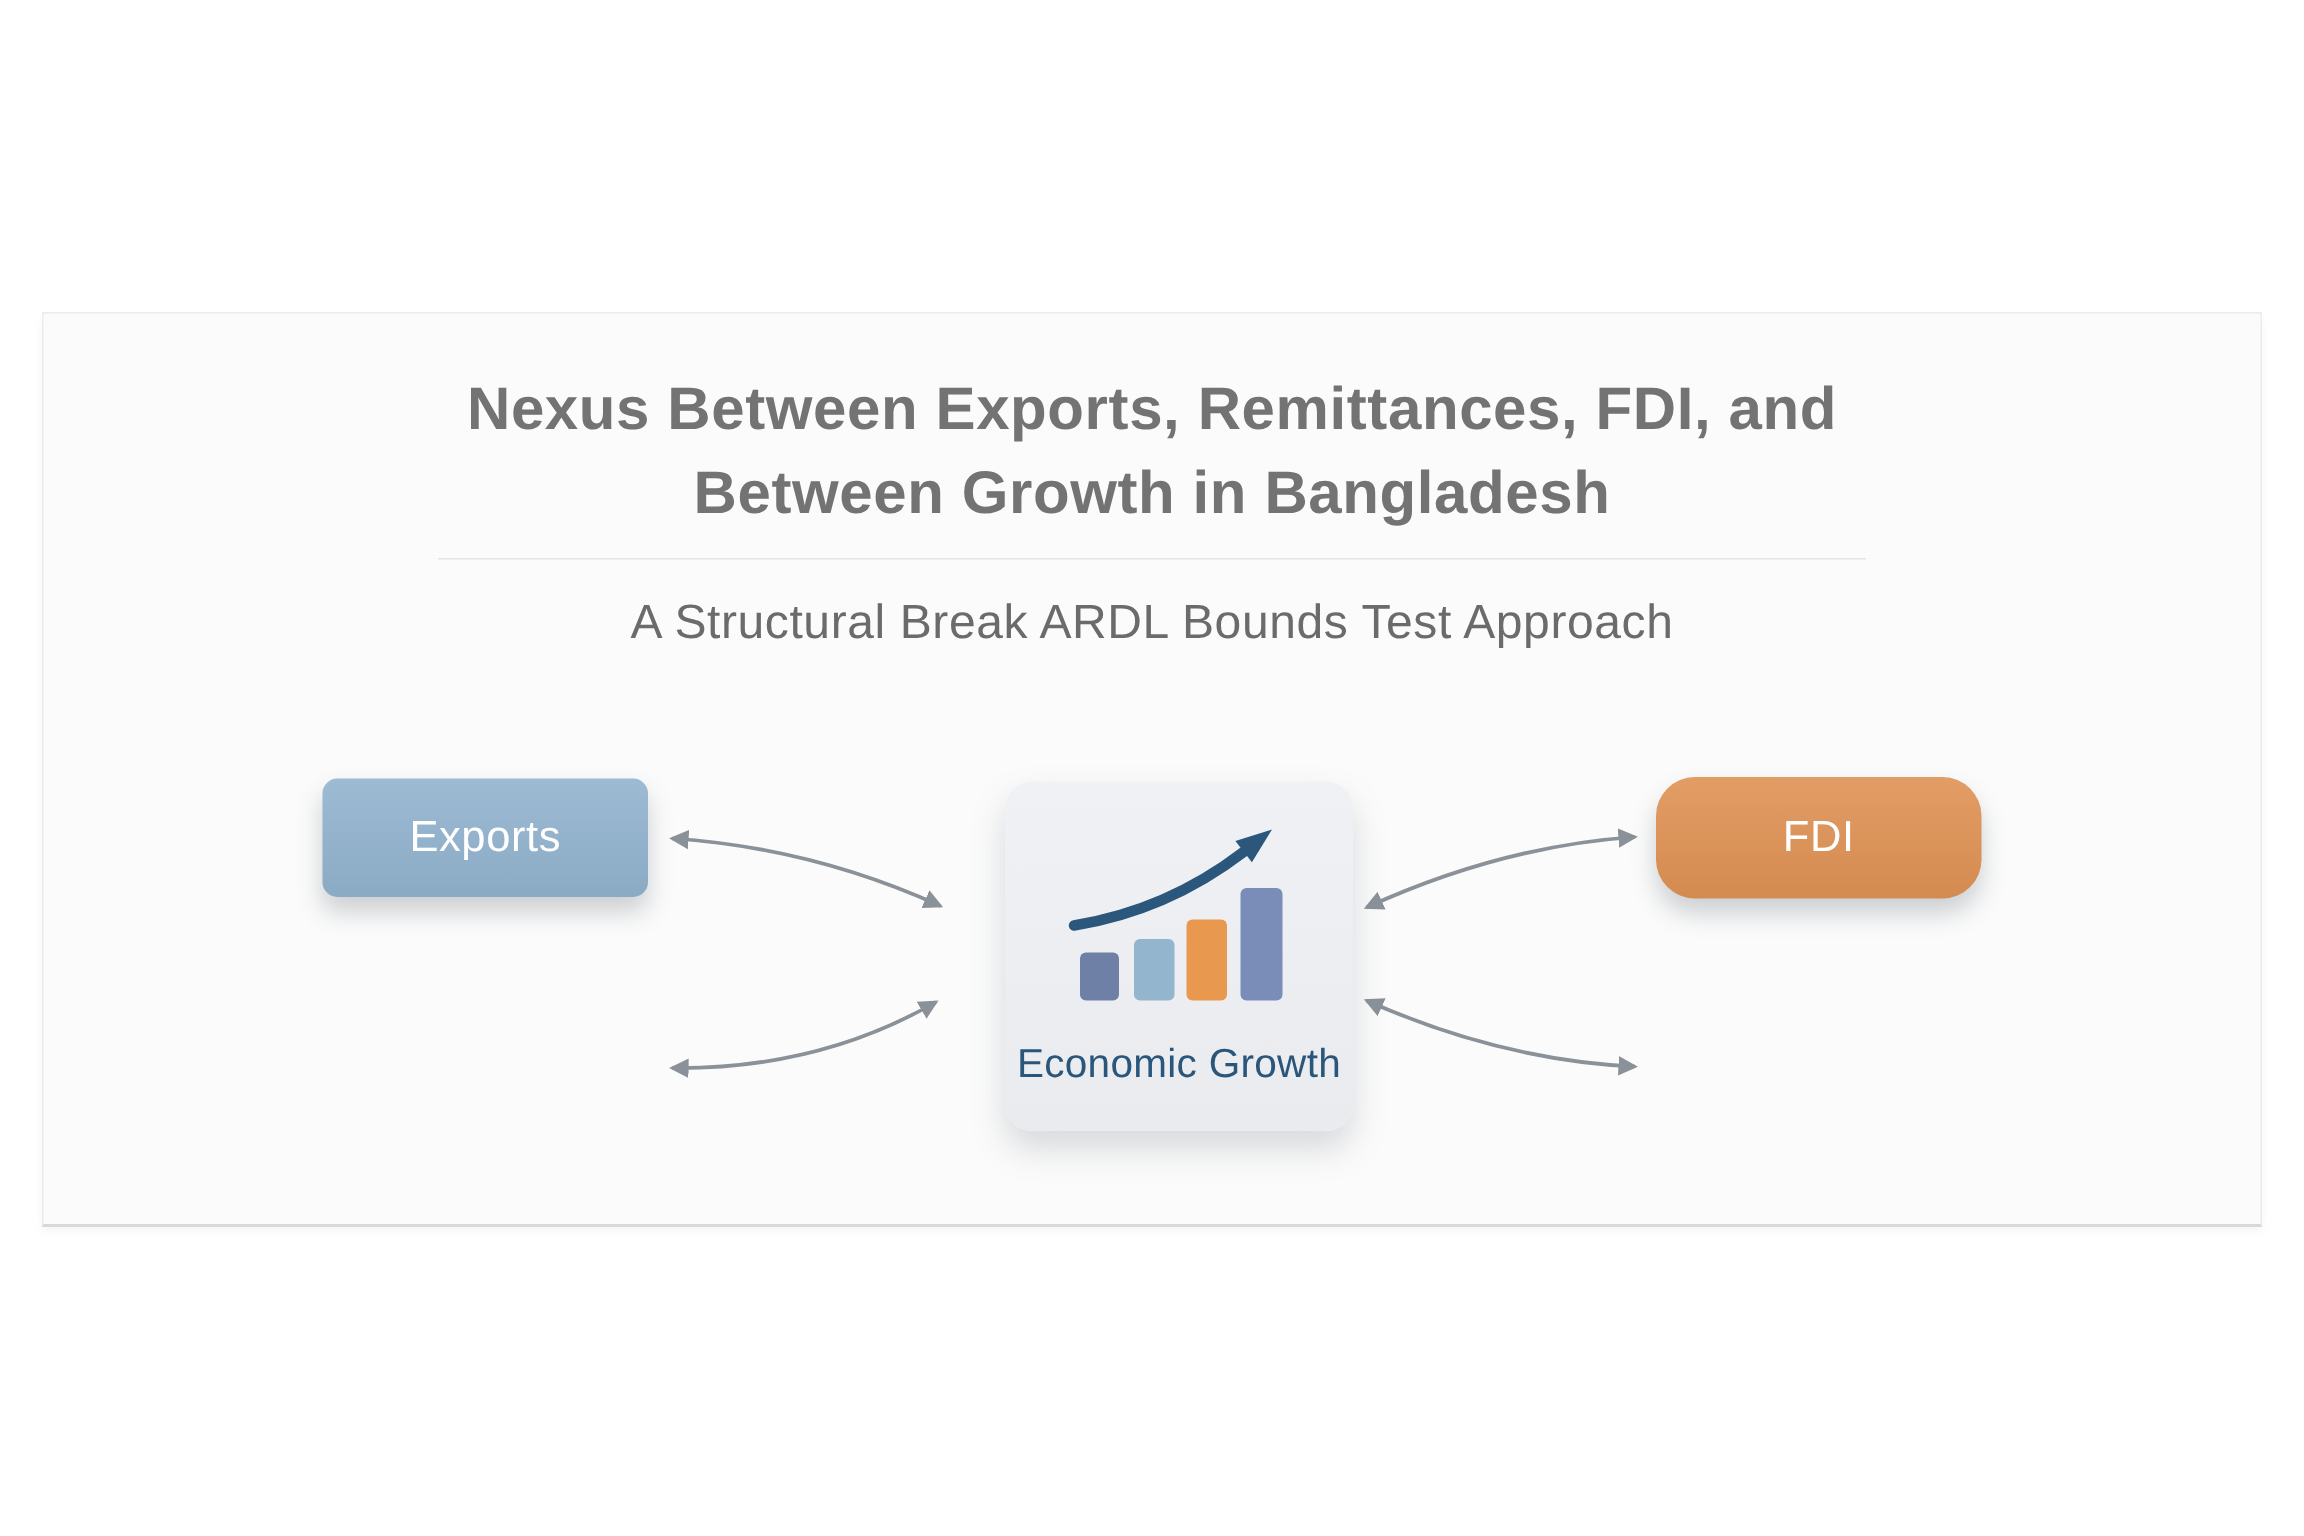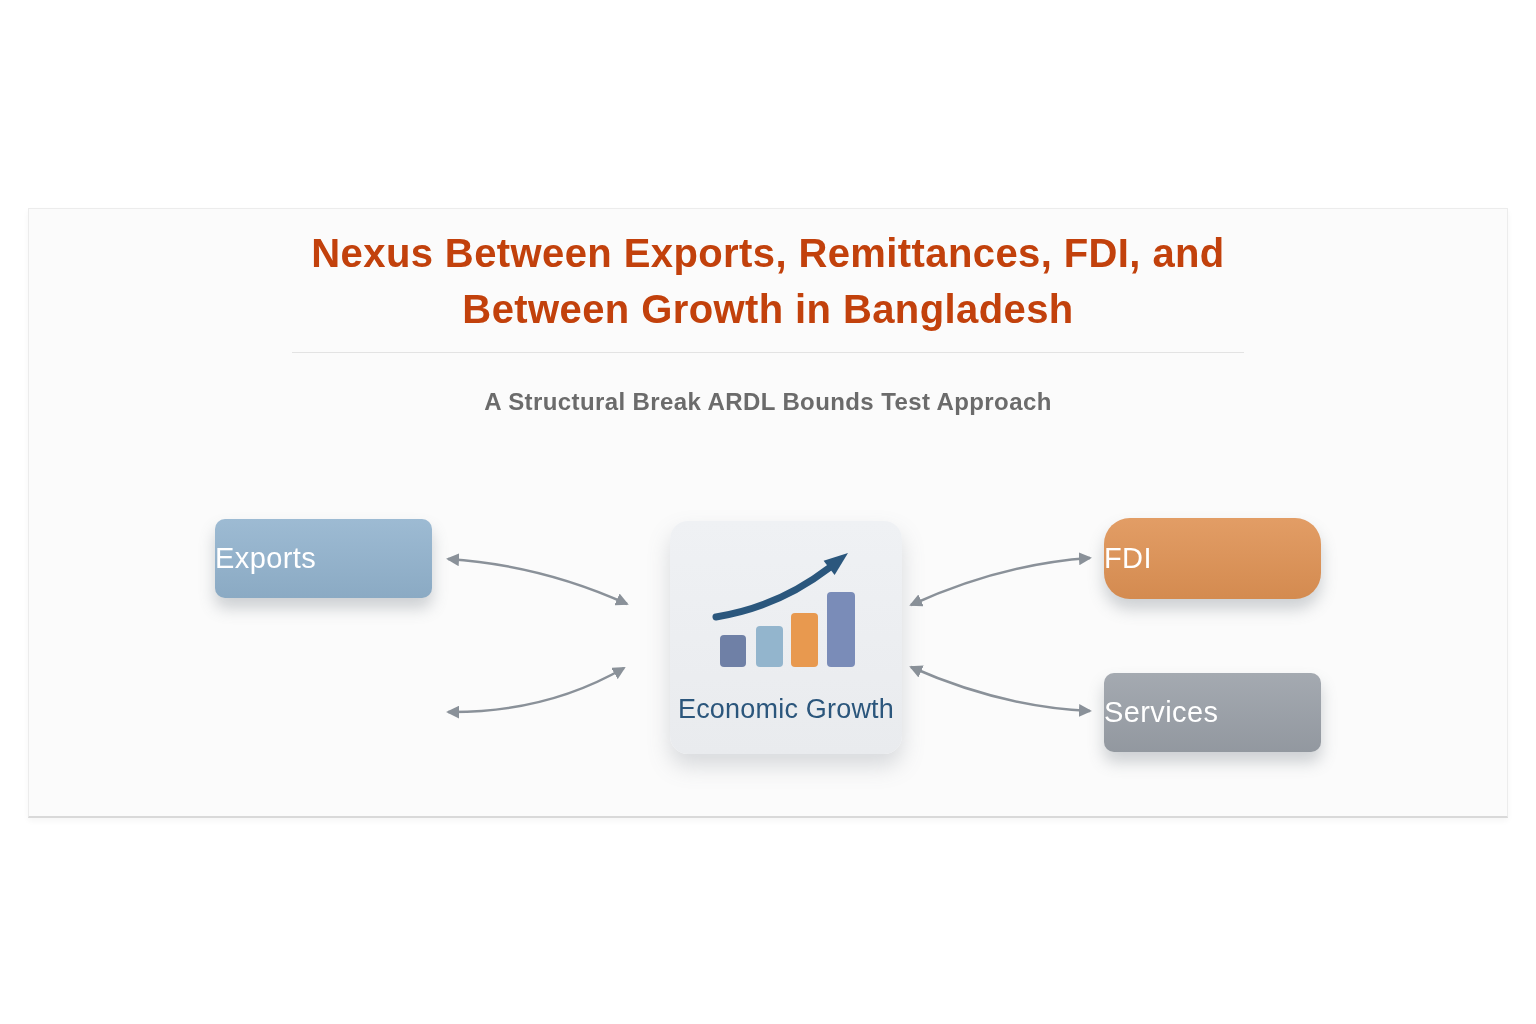--- a/index.html
+++ b/index.html
@@ -16,49 +16,49 @@
     left:28px; top:208px;
     width:1480px; height:610px;
     background:#fbfbfb;
     border:1px solid #ececec;
     border-bottom:2px solid #d9d9d9;
     box-shadow:0 3px 6px rgba(0,0,0,0.04);
   }
 
   .header { position:absolute; left:0; top:0; width:100%; text-align:center; }
   .title {
-    margin-top:16px;
+    margin-top:36px;
     font-size:40px;
     font-weight:700;
-    color:#c2410c;
+    color:#737373;
     line-height:56px;
     letter-spacing:0.4px;
   }
   .divider {
     width:952px; height:1px;
     background:#e3e3e3;
     margin:15px auto 0 auto;
   }
   .subtitle {
-    margin-top:35px;
-    font-size:24px;
-    font-weight:700;
+    margin-top:23px;
+    font-size:32px;
+    font-weight:400;
     color:#6b6b6b;
     letter-spacing:0.4px;
   }
 
   .diagram { position:absolute; left:0; top:0; width:1480px; height:610px; }
 
   svg.connectors { position:absolute; left:0; top:0; width:1480px; height:610px; }
 
   .node {
     position:absolute;
     width:217px; height:79px;
     border-radius:10px;
-    display:flex; align-items:center; justify-content:flex-start;
+    display:flex; align-items:center; justify-content:center;
     color:#ffffff;
     font-size:29px;
     letter-spacing:0.4px;
     box-shadow:0 10px 16px rgba(96,105,116,0.30);
   }
   .node::before {
     content:"";
     position:absolute; inset:0;
     border-radius:inherit;
     background:linear-gradient(180deg, rgba(255,255,255,0.10), rgba(0,0,0,0.05));
@@ -120,23 +120,20 @@
 
     <div class="node" id="node-exports" style="background: rgb(146, 179, 206);">
       <span>Exports</span>
     </div>
 
 
     <div class="node" id="node-fdi" style="background: rgb(223, 146, 84);">
       <span>FDI</span>
     </div>
 
-    <div class="node" id="node-services" style="background: rgb(154, 160, 168);">
-      <span>Services</span>
-    </div>
 
     <div class="center-card">
       <svg class="growth-icon" width="232" height="233" viewBox="0 0 232 233">
         <rect x="50" y="114" width="26" height="32" rx="4" fill="#6f80a6"></rect>
         <rect x="86" y="105" width="27" height="41" rx="4" fill="#93b5cd"></rect>
         <rect x="121" y="92" width="27" height="54" rx="4" fill="#e8994f"></rect>
         <rect x="157" y="71" width="28" height="75" rx="4" fill="#7a8cb8"></rect>
         <path d="M 46 96 Q 108 86 159 47" fill="none" stroke="#2b577d" stroke-width="7" stroke-linecap="round"></path>
         <polygon points="178,32 164.6,53.9 153.6,39.7" fill="#2b577d"></polygon>
       </svg>

